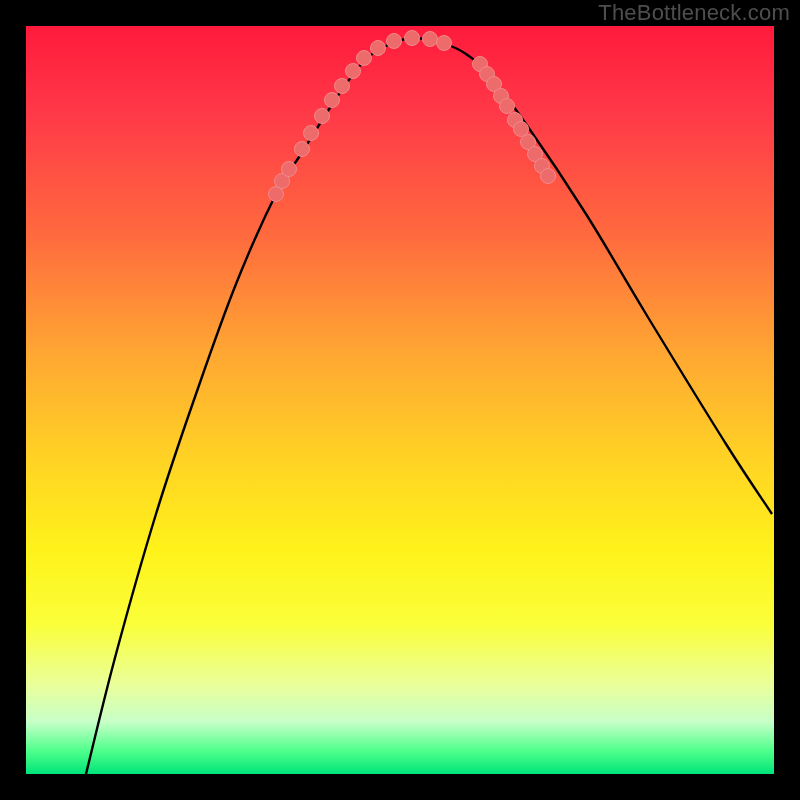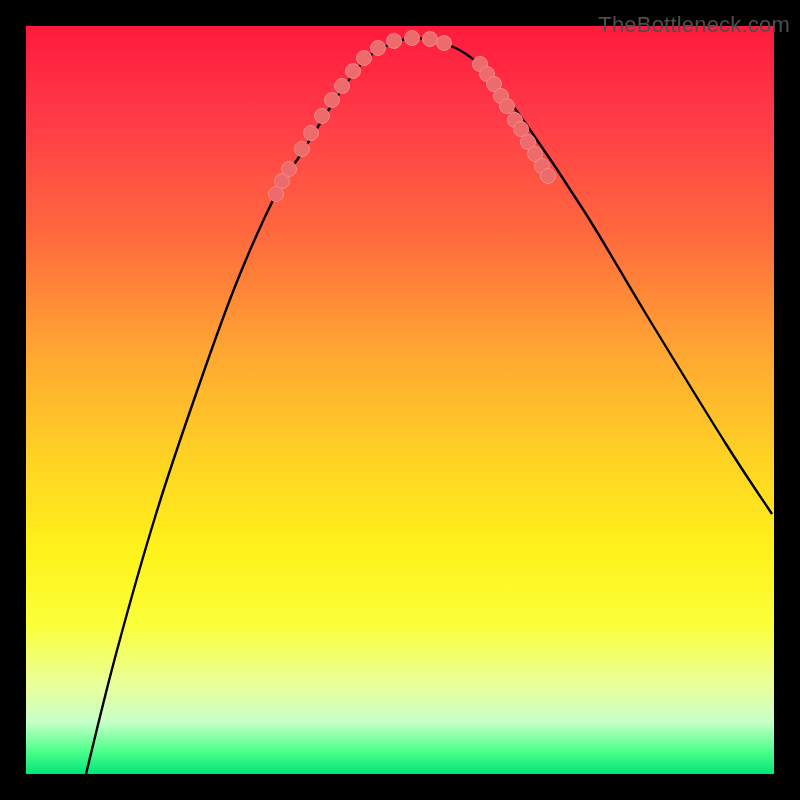--- a/index.html
+++ b/index.html
@@ -25,21 +25,21 @@
       #ffd324 58%,
       #fff21a 70%,
       #faff3a 80%,
       #eaff9a 88%,
       #c8ffc8 93%,
       #4cff8a 97%,
       #00e47a 100%);
   }
   .attribution {
     position: absolute;
-    top: 12px;
+    top: 0;
     right: 10px;
     color: #4e4e4e;
     font-size: 22px;
     font-weight: 500;
     letter-spacing: 0.2px;
     pointer-events: none;
   }
   svg.curve {
     position: absolute;
     left: 26px;

